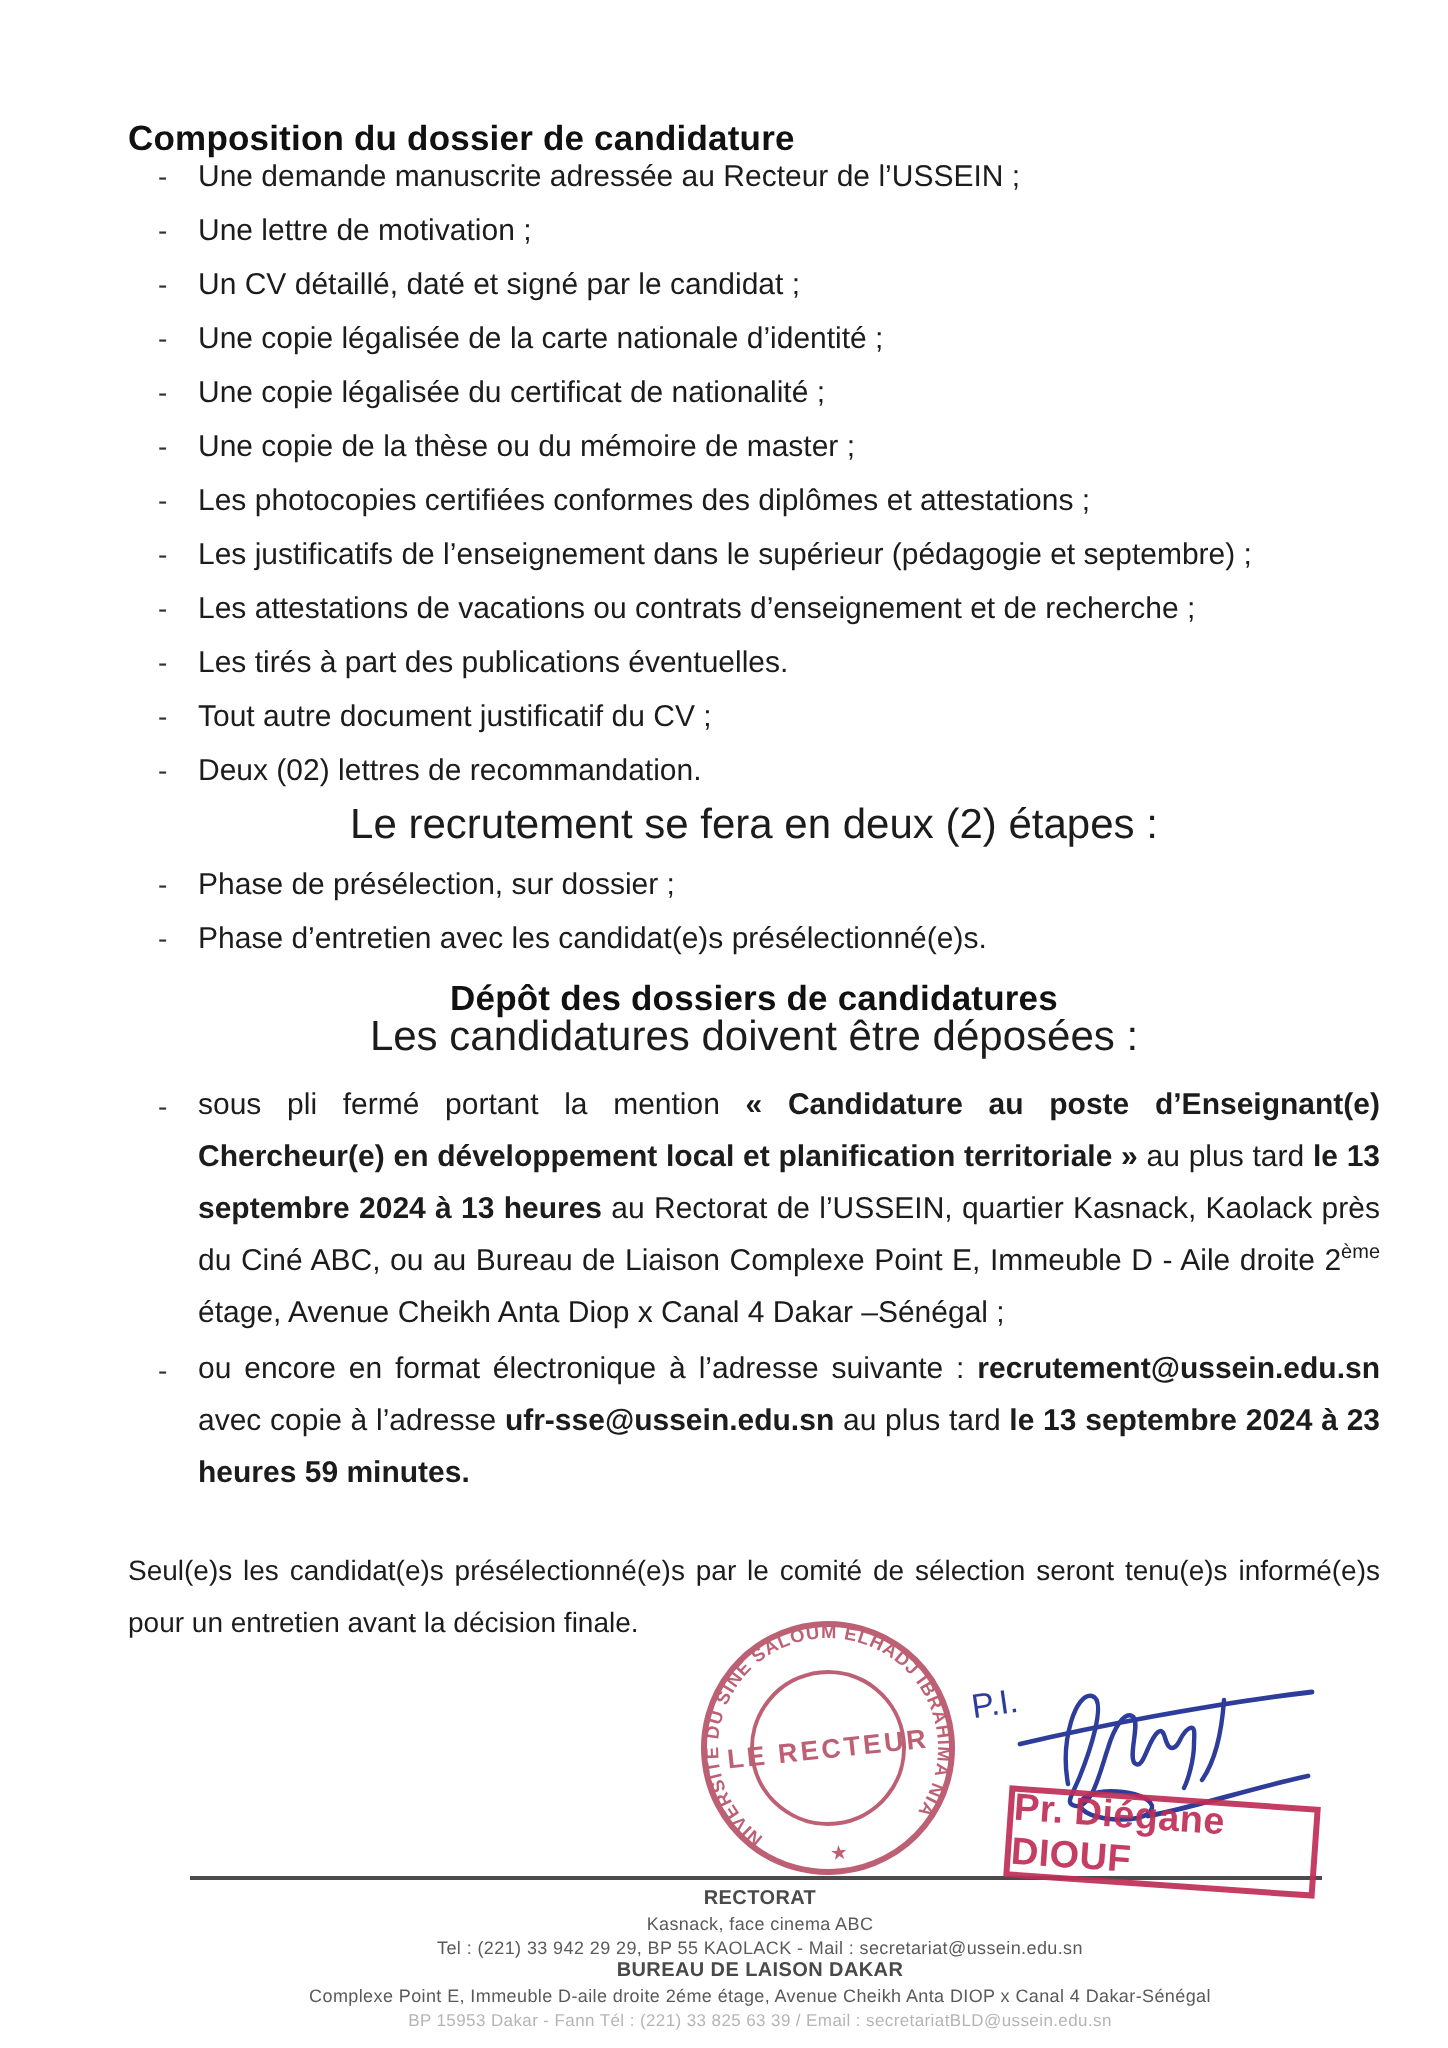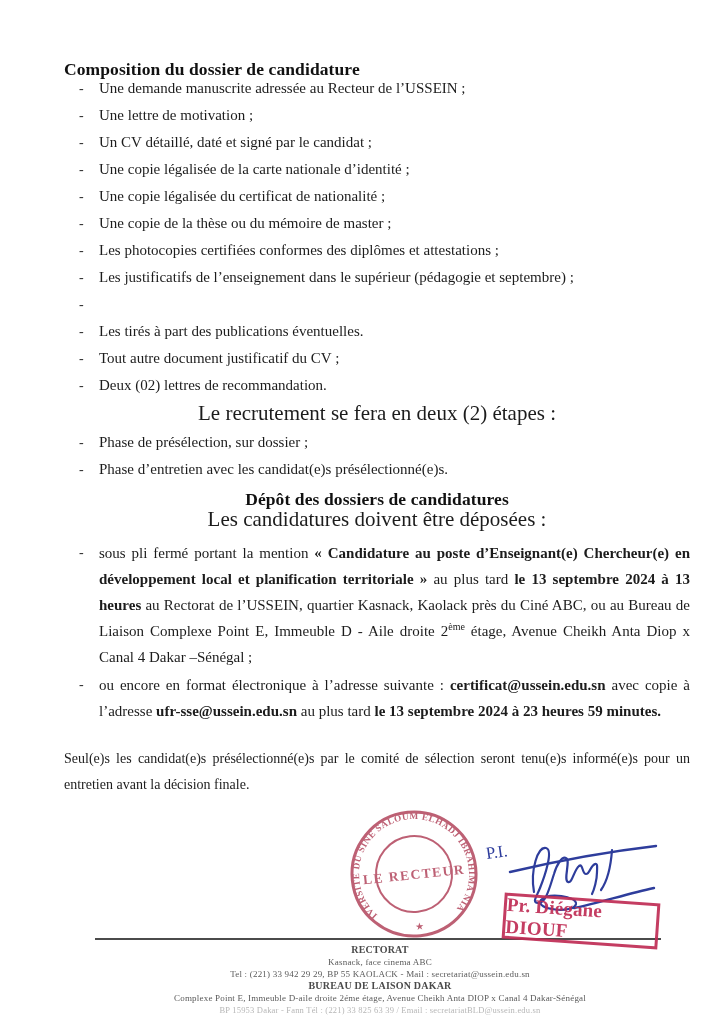--- a/index.html
+++ b/index.html
@@ -1,21 +1,21 @@
 <!DOCTYPE html>
 <html><head>
 <meta charset="utf-8">
 <style>
   html,body{margin:0;padding:0;background:#e8e8e8;}
   .page{
     position:relative;
     width:724px;height:1024px;
     margin:0 auto;
     background:#ffffff;
-    font-family:Liberation Serif, serif;
+    font-family:Liberation Sans, sans-serif;
     color:#1c1c1c;
     overflow:hidden;
   }
   .content{
     position:absolute;left:64px;top:0;width:626px;padding-top:58px;
   }
   h2.sec{
     margin:0;font-size:17.5px;font-weight:700;color:#111;
     letter-spacing:.1px;line-height:22px;
   }
@@ -110,20 +110,21 @@
       <li>
           <span class="dash">-</span>
           <span>Les photocopies certifiées conformes des diplômes et attestations ;</span>
         </li>
       <li>
           <span class="dash">-</span>
           <span>Les justificatifs de l’enseignement dans le supérieur (pédagogie et septembre) ;</span>
         </li>
       <li>
           <span class="dash">-</span>
+          <span>Les attestations de vacations ou contrats d’enseignement et de recherche ;</span>
         </li>
       <li>
           <span class="dash">-</span>
           <span>Les tirés à part des publications éventuelles.</span>
         </li>
       <li>
           <span class="dash">-</span>
           <span>Tout autre document justificatif du CV ;</span>
         </li>
       <li>
@@ -148,21 +149,21 @@
     <h2 class="sec sec3-title">Dépôt des dossiers de candidatures</h2>
     <p class="intro">Les candidatures doivent être déposées :</p>
 
     <ul class="biglist">
       <li>
         <span class="dash">-</span>
         <span class="btext"><span>sous pli fermé portant la mention </span><span style="font-weight: 700;">« Candidature au poste d’Enseignant(e) Chercheur(e) en développement local et planification territoriale »</span><span> au plus tard </span><span style="font-weight: 700;">le 13 septembre 2024 à 13 heures</span><span> au Rectorat de l’USSEIN, quartier Kasnack, Kaolack près du Ciné ABC, ou au Bureau de Liaison  Complexe Point E, Immeuble D - Aile droite 2</span><sup>ème</sup><span>  étage, Avenue Cheikh Anta Diop x Canal 4 Dakar –Sénégal ;</span></span>
       </li>
       <li>
         <span class="dash">-</span>
-        <span class="btext"><span>ou encore en format électronique  à l’adresse suivante : </span><span style="font-weight: 700;">certificat@ussein.edu.sn</span><span> avec copie à l’adresse </span><span style="font-weight: 700;">ufr-sse@ussein.edu.sn</span><span> au plus tard </span><span style="font-weight: 700;">le 13 septembre 2024 à 23 heures 59 minutes.</span></span>
+        <span class="btext"><span>ou encore en format électronique  à l’adresse suivante : </span><span style="font-weight: 700;">recrutement@ussein.edu.sn</span><span> avec copie à l’adresse </span><span style="font-weight: 700;">ufr-sse@ussein.edu.sn</span><span> au plus tard </span><span style="font-weight: 700;">le 13 septembre 2024 à 23 heures 59 minutes.</span></span>
       </li>
     </ul>
 
     <p class="closing">Seul(e)s les candidat(e)s présélectionné(e)s par le comité de sélection seront tenu(e)s informé(e)s pour un entretien avant la décision finale.</p>
   </div>
 
   <svg class="round-stamp" viewBox="-78 -78 156 156" xmlns="http://www.w3.org/2000/svg">
     <g transform="rotate(-6)" opacity="0.85">
       <circle r="62" fill="none" stroke-width="3" stroke="#b2455c"></circle>
       <circle r="38" fill="none" stroke-width="2" stroke="#b2455c"></circle>

